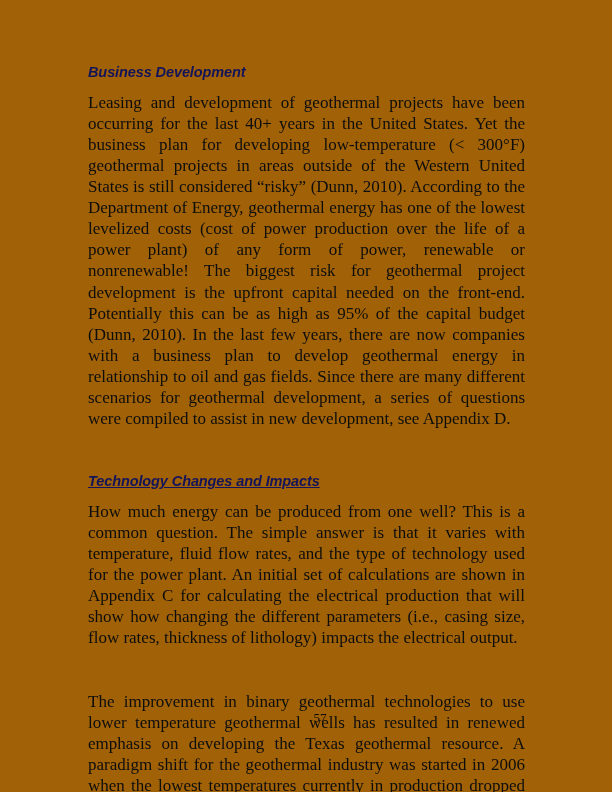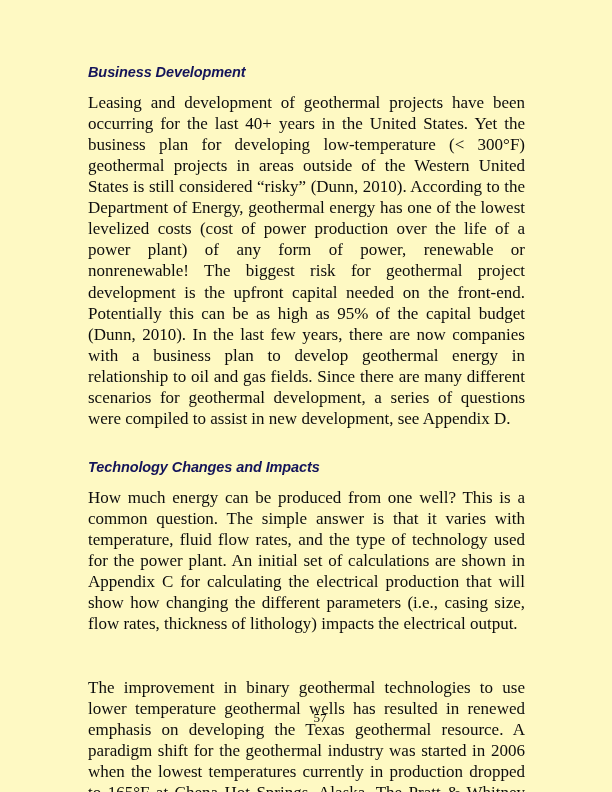--- a/index.html
+++ b/index.html
@@ -4,42 +4,43 @@
 <style>
   html, body {
     margin: 0;
     padding: 0;
     background: #ffffff;
   }
   .page {
     position: relative;
     width: 612px;
     height: 792px;
-    background: #fef9c3;
+    background: #a16207;
     overflow: hidden;
     box-sizing: border-box;
   }
   .content {
     position: absolute;
     left: 88px;
     top: 64px;
     width: 437px;
   }
   .section-heading {
     font-family: "Liberation Sans", sans-serif;
     font-weight: bold;
     font-style: italic;
     font-size: 14.5px;
     line-height: 1.15;
     color: #14145a;
     letter-spacing: -0.1px;
     margin: 0 0 11px 0;
   }
   .section-heading.second {
-    margin-top: 30px;
+    margin-top: 44px;
+    text-decoration: underline;
   }
   p.body-par {
     font-family: "Liberation Serif", "DejaVu Serif", serif;
     font-size: 17px;
     line-height: 21.1px;
     color: #0d0d0d;
     text-align: justify;
     text-justify: inter-word;
     margin: 0;
     -webkit-hyphens: none;

